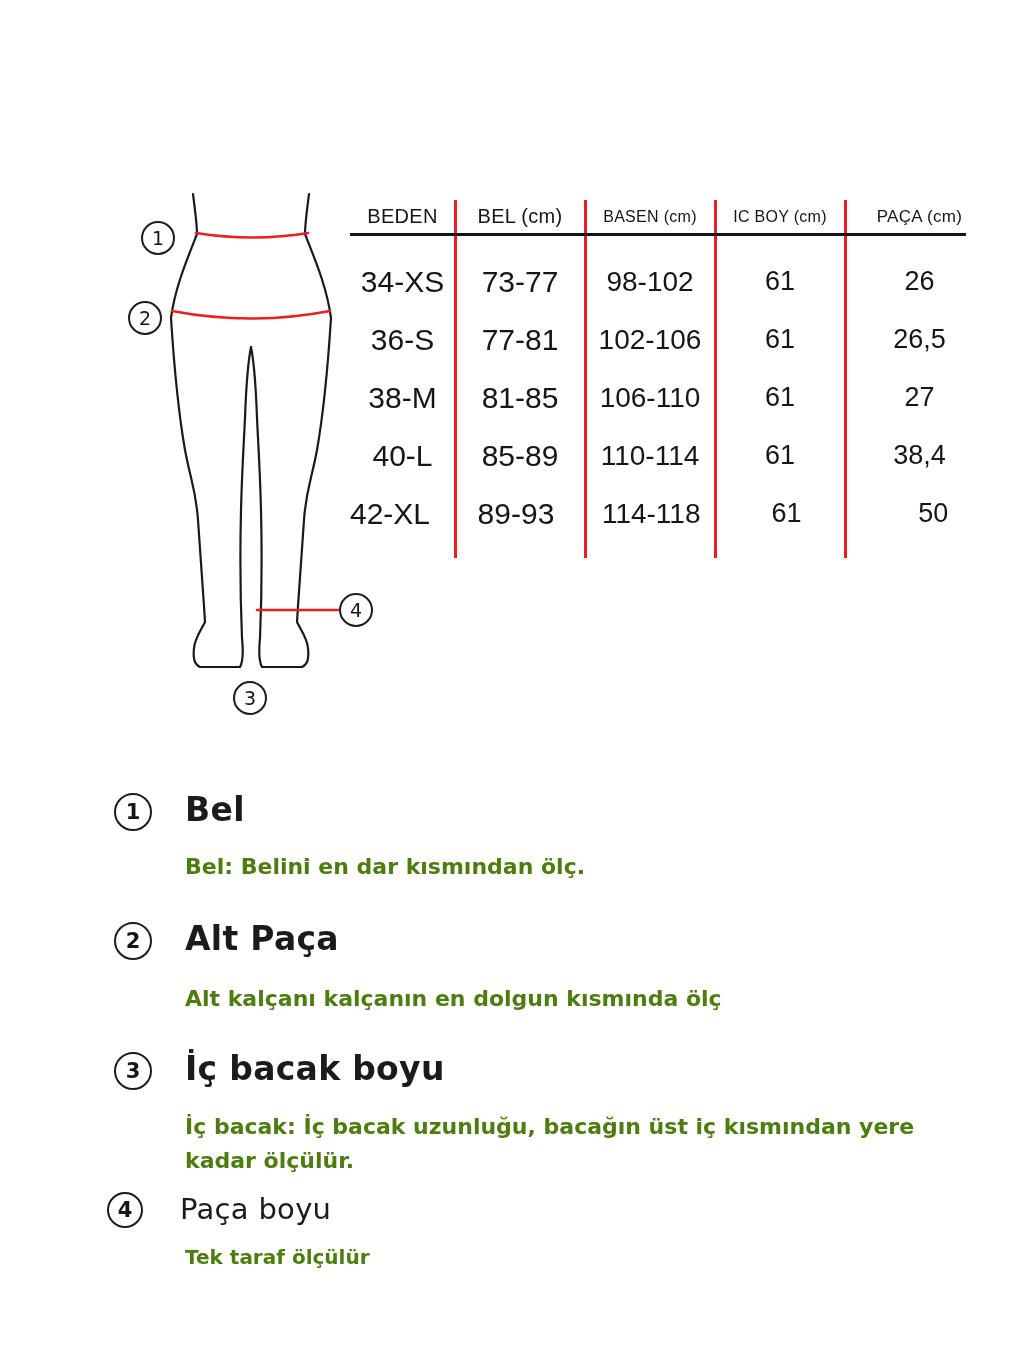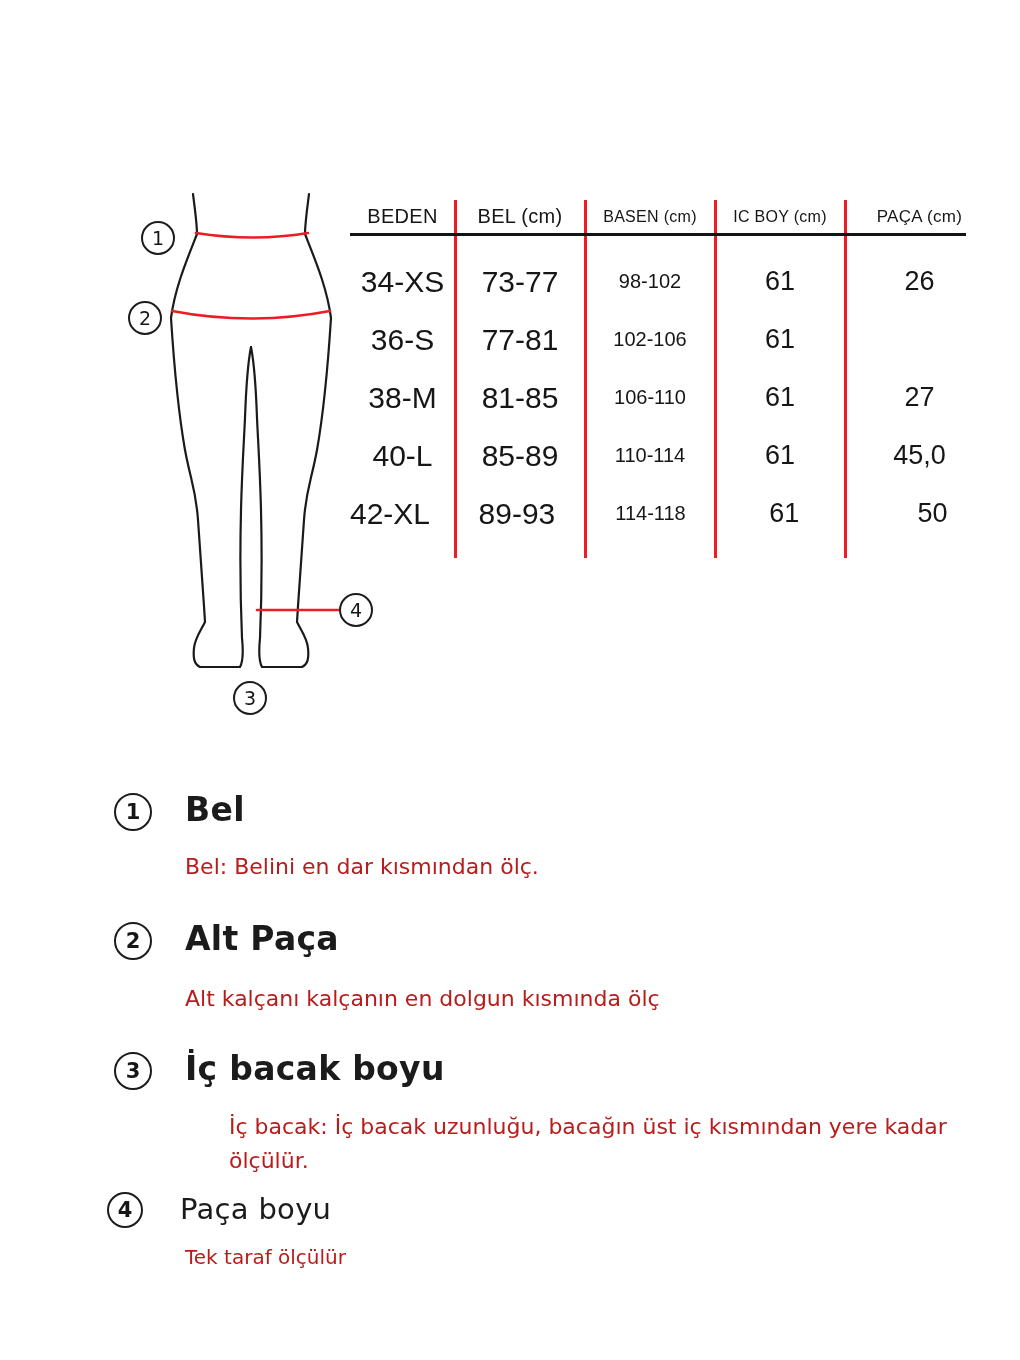--- a/index.html
+++ b/index.html
@@ -29,39 +29,39 @@
   .trow  { position:absolute; left:0; display:flex; width:616px; }
   .thead { top:0; height:33px; }
   .tcell { display:flex; align-items:center; justify-content:center; white-space:nowrap; }
   .c0 { width:105px; } .c1 { width:130px; } .c2 { width:130px; } .c3 { width:130px; } .c4 { width:121px;padding-left:28px; }
   .th   { font-weight:500; letter-spacing:0.3px; }
   .th-a { font-size:20px; }
   .th-b { font-size:16px; }
   .th-c { font-size:17px; }
   .td   { font-weight:400;margin-top:33px; }
   .td-a { font-size:30px; }
-  .td-b { font-size:20px;text-align:center; }
+  .td-b { font-size:28px;text-align:center; }
   .td-c { font-size:27px; }
 
   
   .legend-circle {
     position:absolute; width:38px; height:38px;
     border:2.5px solid #1c1c1c; border-radius:50%;
     background:#fff; display:flex; align-items:center; justify-content:center;
     font-size:21px; font-weight:700; font-family:"DejaVu Sans",sans-serif;
   }
   .legend-title {
     position:absolute; font-family:"DejaVu Sans",sans-serif;
     font-weight:700; font-size:33px; letter-spacing:0.3px; color:#1b1b1b;
     white-space:nowrap;
   }
   .legend-title-light { font-weight:500; font-size:29px; }
   .legend-desc {
     position:absolute; font-family:"DejaVu Sans",sans-serif;
-    font-weight:400; font-size:22px; color:#b91c1c; line-height:1.55;
+    font-weight:700; font-size:22px; color:#4d7c0f; line-height:1.55;
   }
   .legend-desc-sm { font-size:20px; }
 </style>
 </head>
 <body>
 
 <div class="page">
 
   <svg class="leg-svg" viewBox="0 0 250 500" aria-hidden="true">
     <g fill="none" stroke="#1a1a1a" stroke-width="2.2" stroke-linecap="round">
@@ -132,34 +132,35 @@
       <div class="tcell c1 td td-a">73-77</div>
       <div class="tcell c2 td td-b">98-102</div>
       <div class="tcell c3 td td-c">61</div>
       <div class="tcell c4 td td-c">26</div>
     </div>
     <div class="trow" style="top:94px; height:58px;">
       <div class="tcell c0 td td-a">36-S</div>
       <div class="tcell c1 td td-a">77-81</div>
       <div class="tcell c2 td td-b">102-106</div>
       <div class="tcell c3 td td-c">61</div>
+      <div class="tcell c4 td td-c">26,5</div>
     </div>
     <div class="trow" style="top:152px; height:58px;">
       <div class="tcell c0 td td-a">38-M</div>
       <div class="tcell c1 td td-a">81-85</div>
       <div class="tcell c2 td td-b">106-110</div>
       <div class="tcell c3 td td-c">61</div>
       <div class="tcell c4 td td-c">27</div>
     </div>
     <div class="trow" style="top:210px; height:58px;">
       <div class="tcell c0 td td-a">40-L</div>
       <div class="tcell c1 td td-a">85-89</div>
       <div class="tcell c2 td td-b">110-114</div>
       <div class="tcell c3 td td-c">61</div>
-      <div class="tcell c4 td td-c">45,0</div>
+      <div class="tcell c4 td td-c">38,4</div>
     </div>
     <div class="trow" style="top:268px; height:58px;gap:40px;">
       <div class="tcell c0 td td-a">42-XL</div>
       <div class="tcell c1 td td-a">89-93</div>
       <div class="tcell c2 td td-b">114-118</div>
       <div class="tcell c3 td td-c">61</div>
       <div class="tcell c4 td td-c">50</div>
     </div>
   </div>
 
@@ -172,21 +173,21 @@
   <div class="legend-circle" style="left:114px; top:922px;">
     <span>2</span>
   </div>
   <div class="legend-title" style="left:185px; top:919px;">Alt Paça</div>
   <div class="legend-desc" style="left:185px; top:982px;">Alt kalçanı kalçanın en dolgun kısmında ölç</div>
 
   <div class="legend-circle" style="left:114px; top:1052px;">
     <span>3</span>
   </div>
   <div class="legend-title" style="left:185px; top:1049px;">İç bacak boyu</div>
-  <div class="legend-desc" style="left:185px; top:1110px; width:740px;margin-left:44px;">İç bacak: İç bacak uzunluğu, bacağın üst iç kısmından yere kadar ölçülür.</div>
+  <div class="legend-desc" style="left:185px; top:1110px; width:740px;">İç bacak: İç bacak uzunluğu, bacağın üst iç kısmından yere kadar ölçülür.</div>
 
   <div class="legend-circle" style="left:107px; top:1192px; width:36px; height:36px;">
     <span>4</span>
   </div>
   <div class="legend-title legend-title-light" style="left:180px; top:1192px;">Paça boyu</div>
   <div class="legend-desc legend-desc-sm" style="left:185px; top:1242px;">Tek taraf ölçülür</div>
 
 </div>
 
 </body></html>

